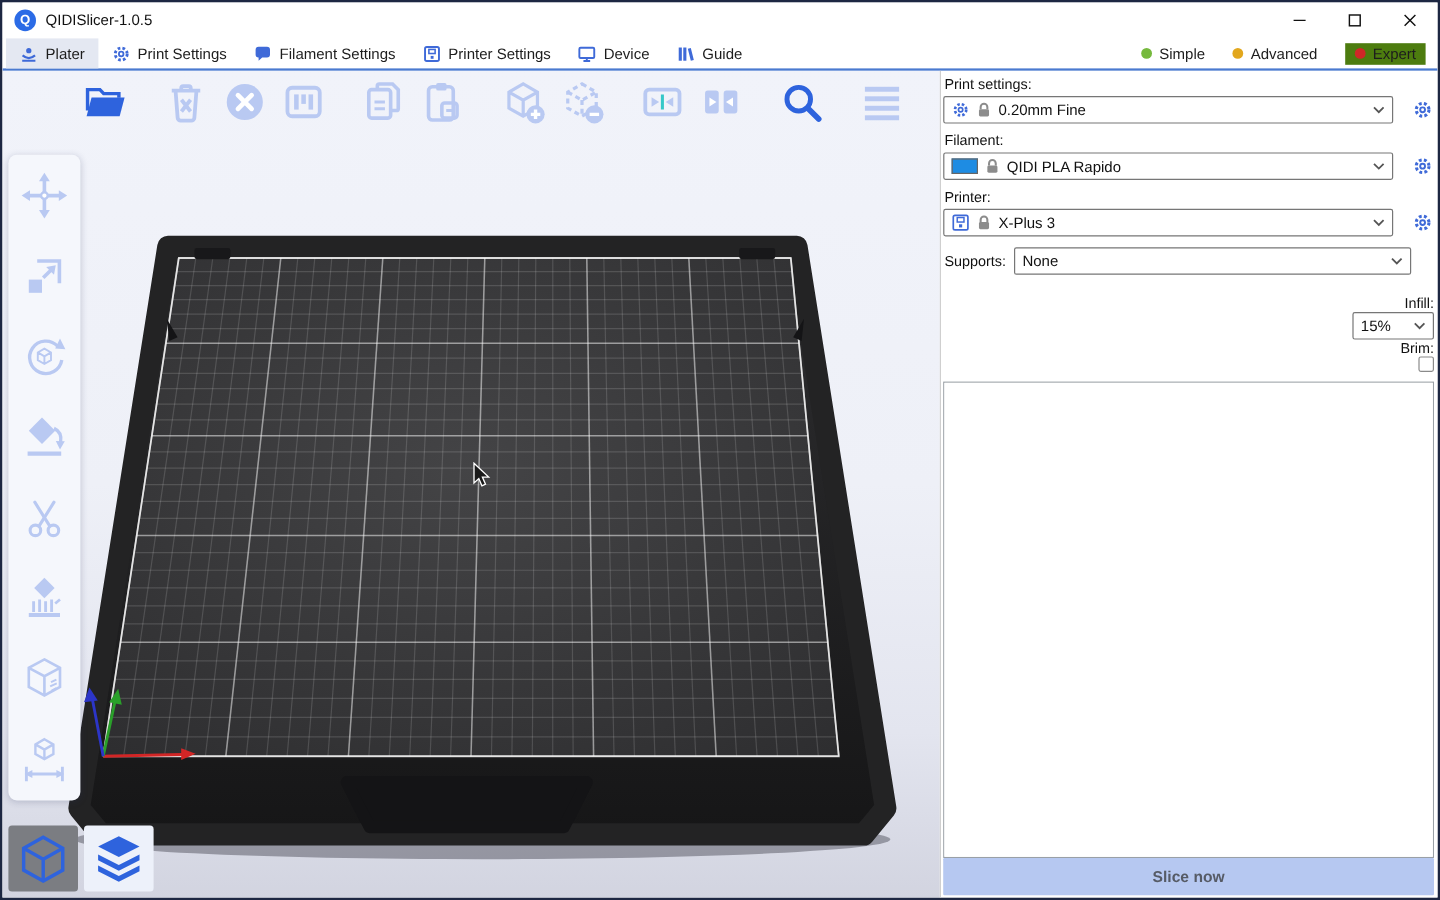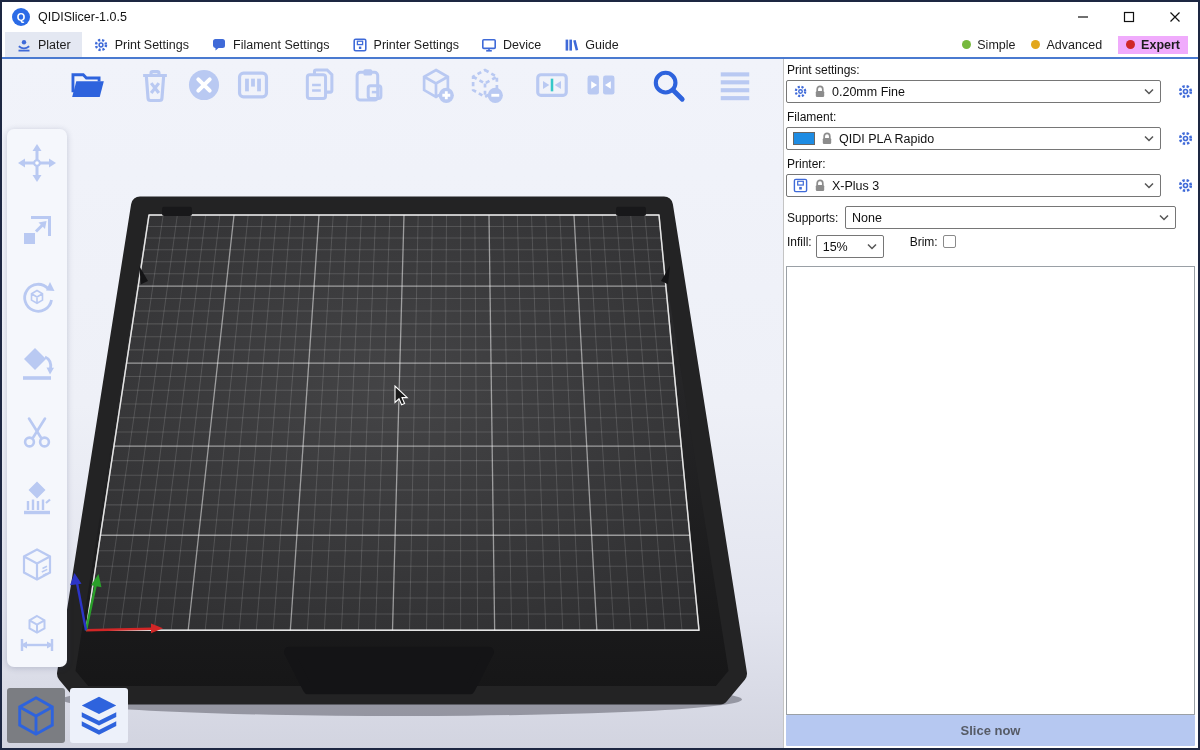--- a/index.html
+++ b/index.html
@@ -17,24 +17,24 @@
   .win-btn { width:46px; height:100%; display:flex; align-items:center; justify-content:center; }
 
   
   .menubar { height:23px; display:flex; align-items:center; padding-left:8px; background:#fff; flex:0 0 auto; }
   .menu-item { font-size:12.5px; color:#1a1a1a; padding:0 10px; line-height:23px; }
 
   
   .tabbar { height:27px; display:flex; align-items:stretch; border-bottom:2px solid var(--tabline); background:#fff; padding-left:3px; flex:0 0 auto; }
   .tab { display:flex; align-items:center; gap:6px; padding:0 11px; font-size:12.5px; color:#1d1d1d; }
   .tab.active { background:#e4e8f2; }
-  .modes { margin-left:auto; display:flex; align-items:center; gap:16px; padding-right:10px; }
+  .modes { margin-left:auto; display:flex; align-items:center; gap:23px; padding-right:10px; }
   .mode { display:flex; align-items:center; gap:6px; font-size:12.5px; color:#1d1d1d; }
   .mode .dot { width:9px; height:9px; border-radius:50%; display:inline-block; }
-  .mode.active { background:#f0abfc; padding:2px 8px; font-weight:bold;justify-content:flex-end; }
+  .mode.active { background:#4d7c0f; padding:2px 8px; font-weight:normal;justify-content:flex-end; }
 
   
   .main { flex:1 1 auto; display:flex; min-height:0; }
   .viewport { position:relative; flex:1 1 auto; overflow:hidden;
               background:linear-gradient(180deg,#f1f3fa 0%,#eef0f7 50%,#e3e5ef 80%,#d2d4e0 100%); }
   .bed-svg { position:absolute; left:0; top:0; width:100%; height:100%; }
 
   
   .gl-toolbar { position:absolute; top:6px; left:66px; display:flex; align-items:center; gap:9px; }
   .tb-btn { width:40px; height:40px; display:flex; align-items:center; justify-content:center; border-radius:5px; }
@@ -59,21 +59,21 @@
   .rp-label { font-size:12px; color:#111; margin:2px 0 3px 1px; }
   .combo-row { display:flex; align-items:center; gap:15px; margin-bottom:5px; }
   .combo { flex:1 1 auto; height:23px; border:1px solid #767676; border-radius:2px; background:#fff; display:flex; align-items:center; gap:6px; padding:0 6px; }
   .combo .c-text { font-size:12.5px; color:#111; white-space:nowrap; overflow:hidden; }
   .combo .chev { margin-left:auto; display:flex; }
   .edit-btn { width:19px; height:19px; display:flex; align-items:center; justify-content:center; }
   .swatch { width:22px; height:13px; background:#1e8ce3; border:1px solid #666; flex:0 0 auto; }
   .sup-row { display:flex; align-items:center; margin:4px 0 0 1px; margin-bottom:1px; }
   .sup-row .rp-inline { font-size:12px; color:#111; width:58px; flex:0 0 auto; }
   .sup-row .combo { margin-right:19px; }
-  .inf-row { display:flex; align-items:flex-start; margin:5px 0 0 1px; }
+  .inf-row { display:flex; align-items:flex-end; margin:16px 0 0 1px;flex-direction:column; }
   .inf-row .rp-inline { font-size:12px; color:#111; }
   .combo.small { flex:0 0 auto; width:68px; margin-left:4px; }
   .brim-label { margin-left:26px; font-size:12px; color:#111; }
   .checkbox { width:13px; height:13px; border:1px solid #8a8a8a; border-radius:2px; background:#fff; margin-left:5px; }
 
   .obj-table { flex:1 1 auto; border:1px solid #9aa0a6; margin-top:8px; display:flex; flex-direction:column; min-height:0; }
   .ot-header { height:21px; display:flex; align-items:center; font-size:12px; color:#111; border-bottom:1px solid #ececec; flex:0 0 auto; }
   .oh-name { width:196px; padding-left:9px; border-right:1px solid #d5d5d5; line-height:20px; }
   .oh-mid { width:30px; border-right:1px solid #d5d5d5; height:100%; }
   .oh-edit { flex:1; text-align:center; }

